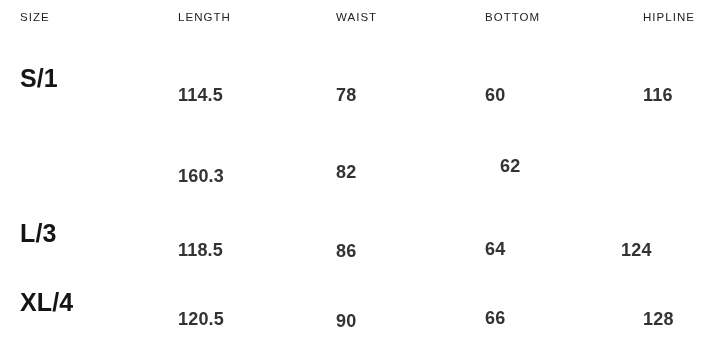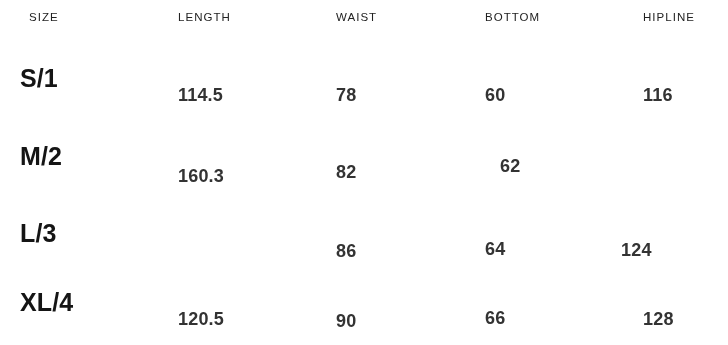--- a/index.html
+++ b/index.html
@@ -67,43 +67,43 @@
     letter-spacing: 0.01em;
     margin-top: 20px;
   }
 </style>
 </head>
 <body>
 
 <div id="size-chart">
 
   <div class="header-row">
-      <div class="header-cell" style="left: 20px; margin-left: 9px;">SIZE</div>
+      <div class="header-cell" style="left: 20px;">SIZE</div>
       <div class="header-cell" style="left: 178px;">LENGTH</div>
       <div class="header-cell" style="left: 336px;">WAIST</div>
       <div class="header-cell" style="left: 485px;">BOTTOM</div>
       <div class="header-cell" style="left: 643px;">HIPLINE</div>
     </div>
 
   <div class="body-rows">
       <div class="data-row" style="top: 52px;">
         <div class="cell cell-size" style="left: 20px; top: 14px;">S/1</div>
         <div class="cell cell-value" style="left: 178px; top: 14px;">114.5</div>
         <div class="cell cell-value" style="left: 336px; top: 14px;">78</div>
         <div class="cell cell-value" style="left: 485px; top: 14px;">60</div>
         <div class="cell cell-value" style="left: 643px; top: 14px;">116</div>
       </div>
       <div class="data-row" style="top: 130px;">
-        <div class="cell cell-size" style="left: 20px; top: 14px;">M/2</div>
         <div class="cell cell-value" style="left: 178px; top: 17px;">160.3</div>
         <div class="cell cell-value" style="left: 336px; top: 13px;">82</div>
         <div class="cell cell-value" style="left: 500px; top: 7px;">62</div>
       </div>
       <div class="data-row" style="top: 207px;">
         <div class="cell cell-size" style="left: 20px; top: 14px;">L/3</div>
+        <div class="cell cell-value" style="left: 178px; top: 14px;">118.5</div>
         <div class="cell cell-value" style="left: 336px; top: 15px;">86</div>
         <div class="cell cell-value" style="left: 485px; top: 13px;">64</div>
         <div class="cell cell-value" style="left: 621px; top: 14px;">124</div>
       </div>
       <div class="data-row" style="top: 276px;">
         <div class="cell cell-size" style="left: 20px; top: 14px;">XL/4</div>
         <div class="cell cell-value" style="left: 178px; top: 14px;">120.5</div>
         <div class="cell cell-value" style="left: 336px; top: 16px;">90</div>
         <div class="cell cell-value" style="left: 485px; top: 13px;">66</div>
         <div class="cell cell-value" style="left: 643px; top: 14px;">128</div>

